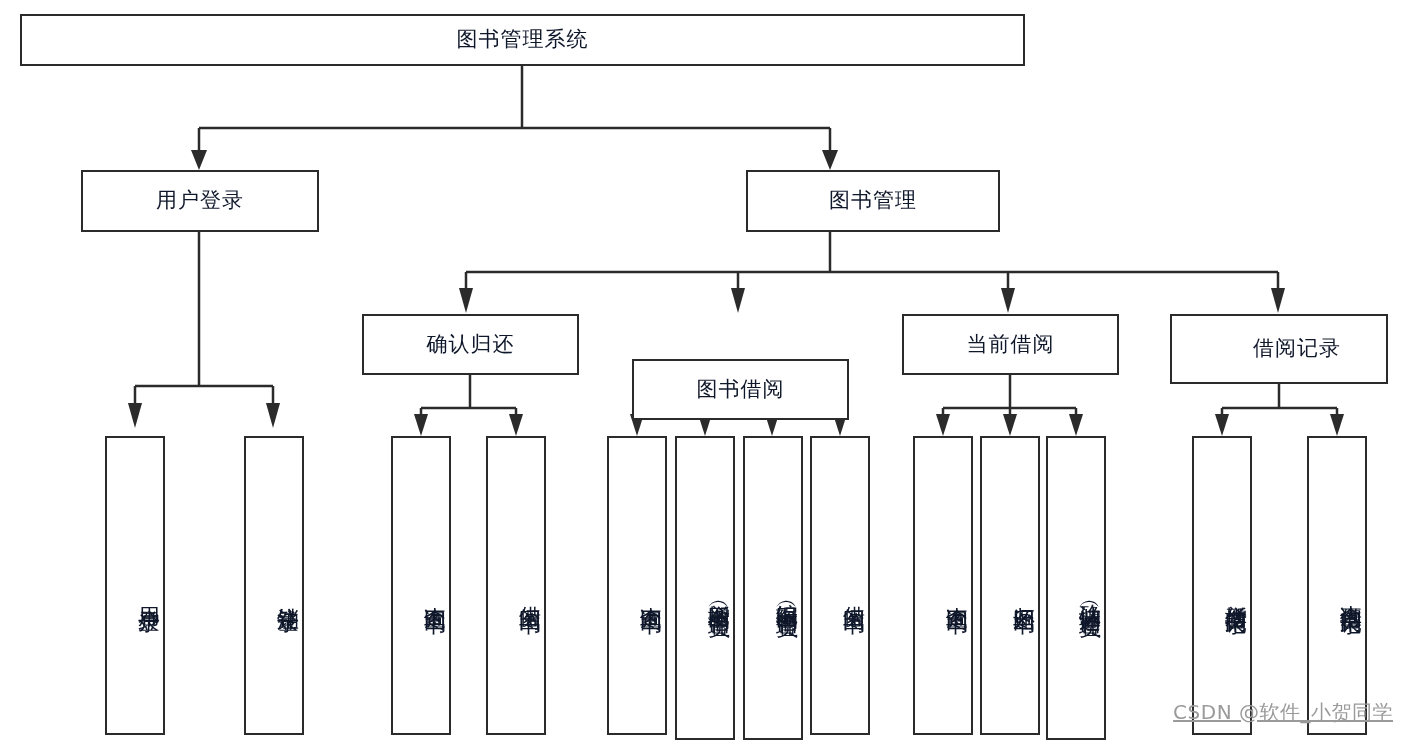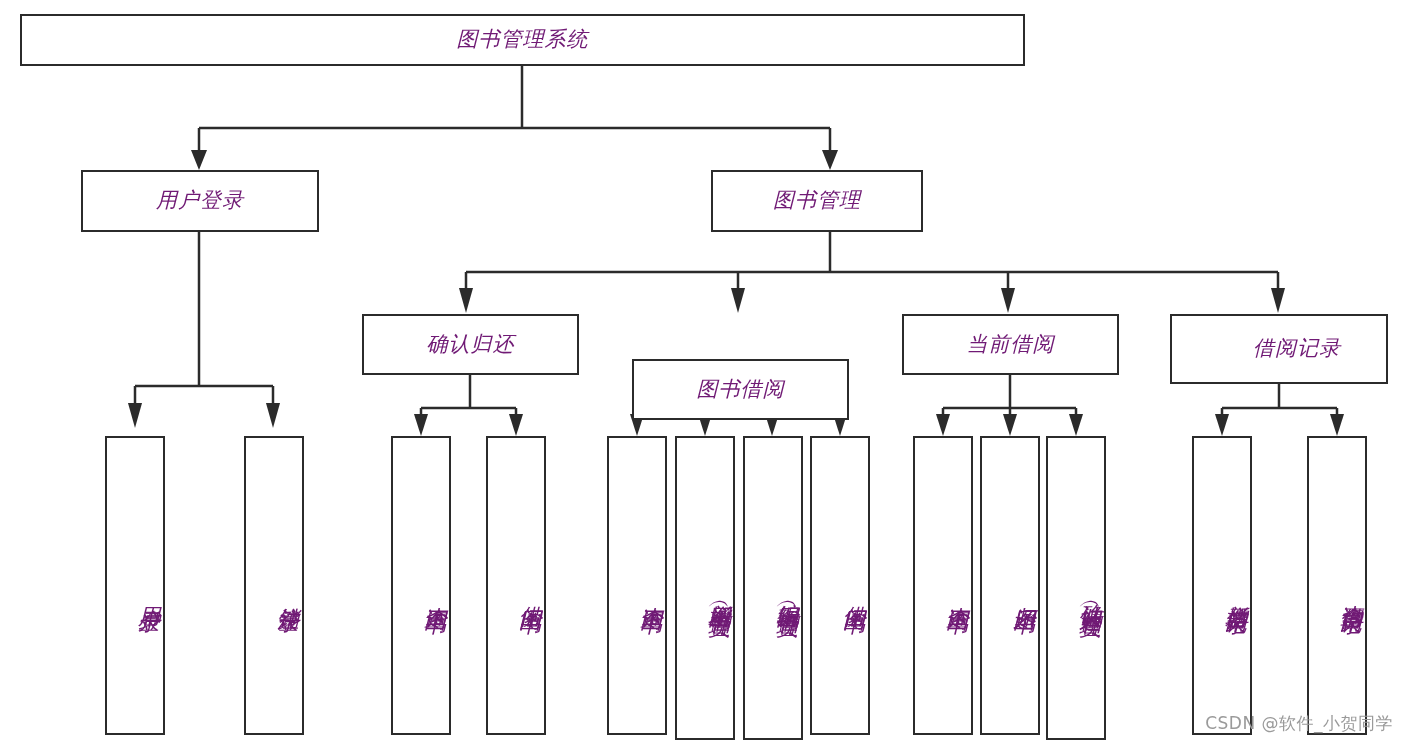--- a/index.html
+++ b/index.html
@@ -18,22 +18,21 @@
     overflow: hidden;
   }
   .node {
     position: absolute;
     box-sizing: border-box;
     border: 2.5px solid #2b2b2b;
     background: #ffffff;
     display: flex;
     align-items: center;
     justify-content: center;
-    color: #701a75;
-    font-style: italic;
+    color: #0f172a;
   }
   .node.horiz {
     font-size: 21px;
     letter-spacing: 1px;
     line-height: 1.2;
     white-space: nowrap;
   }
   .node.vert {
     writing-mode: vertical-rl;
     text-orientation: upright;
@@ -54,25 +53,26 @@
     pointer-events: none;
   }
   svg.wires path, svg.wires line {
     stroke: #2b2b2b;
     stroke-width: 2.5;
     fill: none;
   }
   .watermark {
     position: absolute;
     right: 12px;
-    bottom: 12px;
-    font-size: 17px;
+    bottom: 21px;
+    font-size: 20px;
     color: #9a9a9a;
     white-space: nowrap;
     letter-spacing: 0.5px;
+    text-decoration: underline;
   }
 </style>
 </head>
 <body>
 
 <div id="canvas">
 
   <svg class="wires" viewBox="0 0 1405 747">
 
     <line x1="522" y1="66" x2="522" y2="128"></line>
@@ -133,21 +133,21 @@
     <line x1="1222" y1="408" x2="1337" y2="408"></line>
     <line x1="1222" y1="408" x2="1222" y2="418"></line>
     <line x1="1337" y1="408" x2="1337" y2="418"></line>
     <polygon points="1215,414 1229,414 1222,436" fill="#2b2b2b" stroke="none"></polygon>
     <polygon points="1330,414 1344,414 1337,436" fill="#2b2b2b" stroke="none"></polygon>
   </svg>
 
   <div class="node horiz" style="left:20px; top:14px; width:1005px; height:52px;">图书管理系统</div>
 
   <div class="node horiz" style="left:81px; top:170px; width:238px; height:62px;">用户登录</div>
-  <div class="node horiz" style="left:711px; top:170px; width:212px; height:62px;">图书管理</div>
+  <div class="node horiz" style="left:746px; top:170px; width:254px; height:62px;">图书管理</div>
 
   <div class="node horiz" style="left:362px; top:314px; width:217px; height:61px;">确认归还</div>
   <div class="node horiz" style="left:632px; top:314px; width:217px; height:61px;margin-top:45px;">图书借阅</div>
   <div class="node horiz" style="left:902px; top:314px; width:217px; height:61px;text-align:right;">当前借阅</div>
   <div class="node horiz" style="left:1170px; top:314px; width:218px; height:70px;padding-left:36px;">借阅记录</div>
 
   <div class="node vert" style="left:105px; top:436px; width:60px; height:299px;">用户登录</div>
   <div class="node vert" style="left:244px; top:436px; width:60px; height:299px;">注销登录</div>
 
   <div class="node vert" style="left:391px; top:436px; width:60px; height:299px;">查询图书</div>

